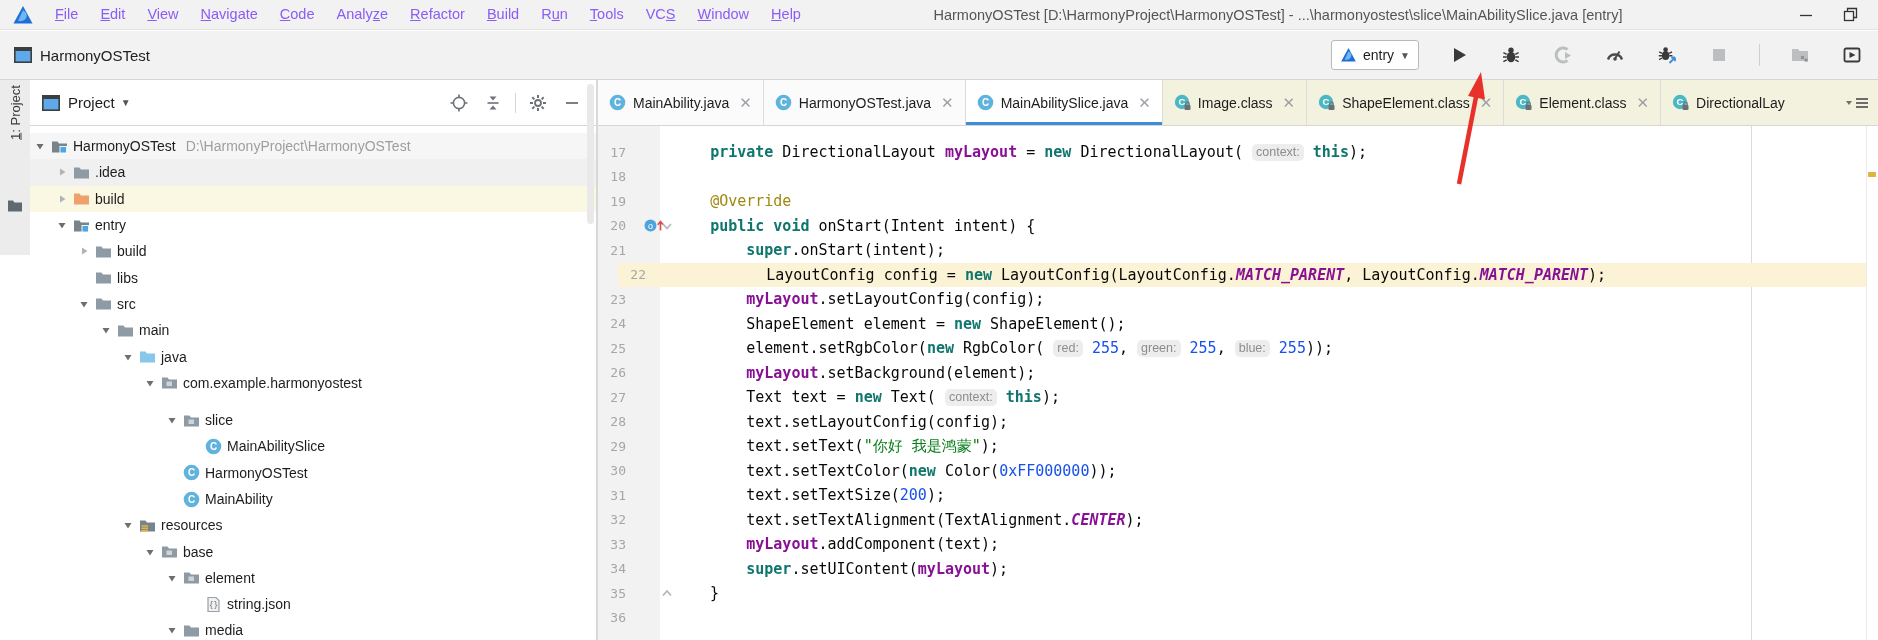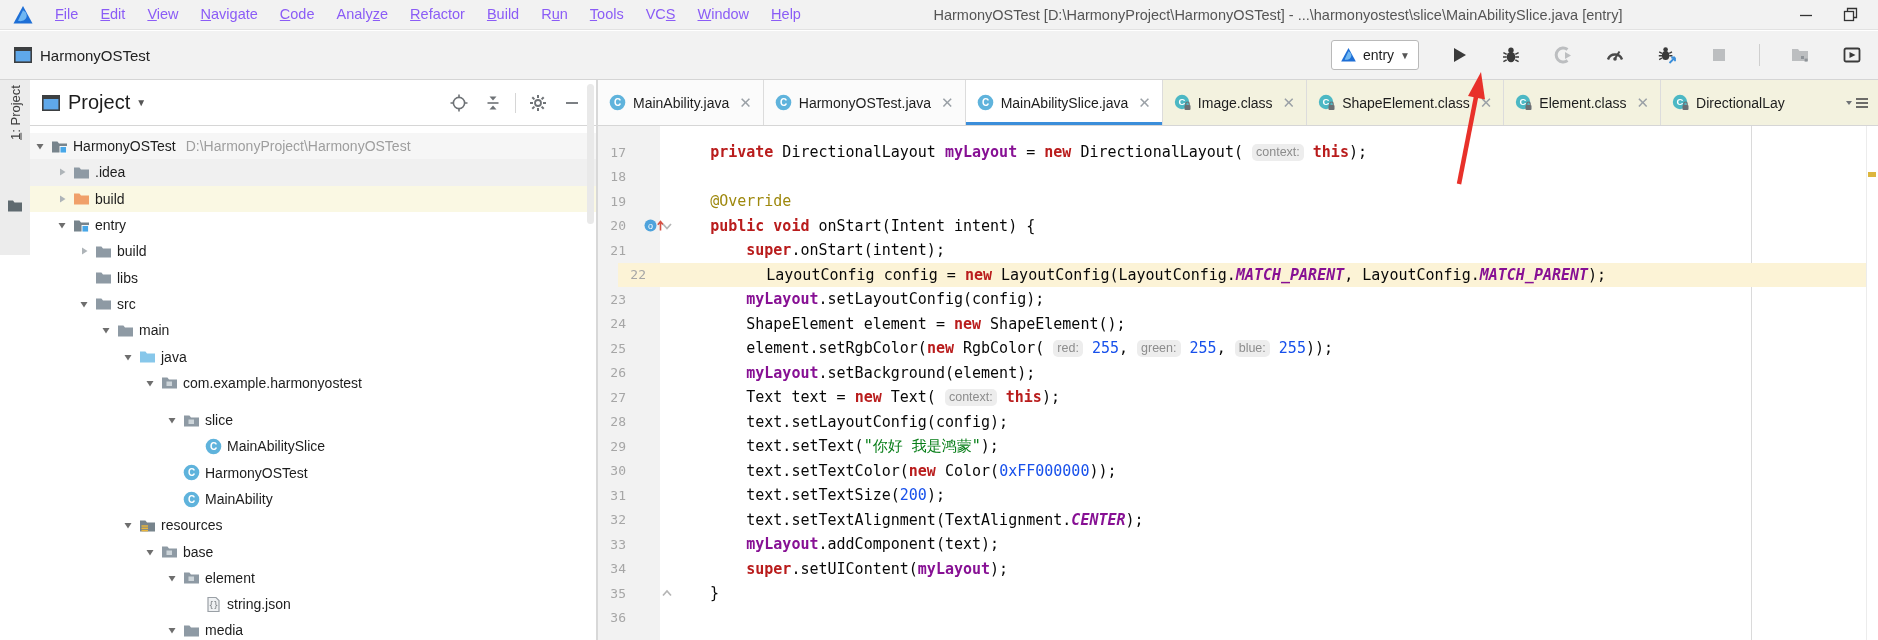--- a/index.html
+++ b/index.html
@@ -40,21 +40,21 @@
   .stripe { width:30px; position:relative; background:#fff; flex:none; }
   .stripe-gray { position:absolute; left:0; top:0; width:30px; height:175px; background:#ECECEC; }
   .stripe-label { position:absolute; left:15px; top:60px; transform:rotate(-90deg) translate(0,-50%);
                   transform-origin:0 0; font-size:13px; color:#3C3C3C; white-space:nowrap; }
   .stripe-label u { text-decoration:underline; }
   .stripe-folder { position:absolute; left:7px; top:118px; }
 
   
   .panel { width:568px; flex:none; position:relative; background:#fff; border-right:2px solid #D8D8D8; }
   .panel-header { height:46px; border-bottom:1px solid #D6D6D6; display:flex; align-items:center; padding:0 12px; }
-  .ph-title { font-size:20px; color:#1d1d1d; margin:0 6px 0 8px; }
+  .ph-title { font-size:15px; color:#1d1d1d; margin:0 6px 0 8px; }
   .ph-caret { font-size:10px; color:#555; margin-right:8px; }
   .ph-spacer { flex:1; }
   .ph-icon { width:24px; height:24px; display:flex; align-items:center; justify-content:center; margin-left:10px; }
   .ph-sep { width:1px; height:20px; background:#D6D6D6; margin-left:10px; }
   .tree { position:absolute; left:0; right:0; top:46px; bottom:0; overflow:hidden; padding-top:7px; }
   .tree-row { height:26.3px; display:flex; align-items:center; font-size:14px; color:#1d1d1d; white-space:nowrap; }
   .tree-arrow { width:14px; height:14px; flex:none; display:flex; align-items:center; justify-content:center; }
   .tree-ico { width:17px; height:17px; flex:none; margin:0 5px 0 4px; }
   .tree-hint { color:#9E9E9E; margin-left:10px; }
   .tree-scroll { position:absolute; right:2px; top:4px; width:7px; height:140px; background:#E9E9E9; border-radius:4px; }
@@ -77,21 +77,21 @@
   .guide-line { position:absolute; left:1153px; top:0; bottom:0; width:1px; background:#DADADA; }
   .err-stripe { position:absolute; right:0; top:0; bottom:0; width:12px; background:#FFFFFF; border-left:1px solid #ECECEC; }
   .err-mark { position:absolute; right:2px; top:46px; width:8px; height:5px; background:#DDB63E; }
   .code-lines { position:absolute; left:0; top:0; right:12px; padding-top:14px;
                 font-family:"DejaVu Sans Mono", monospace; font-size:15px; }
   .code-line { height:24.5px; display:flex; align-items:center; position:relative; }
   .code-line.caret { background:#FCF3D6;margin-left:20px; }
   .ln { width:46px; flex:none; text-align:right; padding-right:18px; color:#A6A6A6; font-size:13px; }
   .gicons { width:30px; flex:none; display:flex; align-items:center; position:relative; height:100%; }
   .code-text { white-space:pre; color:#080808; }
-  .tok-kw { color:#b91c1c; font-weight:bold; }
+  .tok-kw { color:#0f766e; font-weight:bold; }
   .tok-field { color:#871094; font-weight:bold; }
   .tok-const { color:#871094; font-weight:bold; font-style:italic; }
   .tok-ann { color:#9E880D; }
   .tok-str { color:#067D17; }
   .tok-num { color:#1750EB; }
   .tok-hint { background:#EDEDED; color:#8C8C8C; border-radius:5px; padding:0 4px; font-size:12.5px;
               font-family:"Liberation Sans", sans-serif; display:inline-block; line-height:17px; vertical-align:middle; }
 
   .annotation-arrow { position:absolute; left:0; top:0; width:1878px; height:640px; pointer-events:none; z-index:50; }
 </style>

